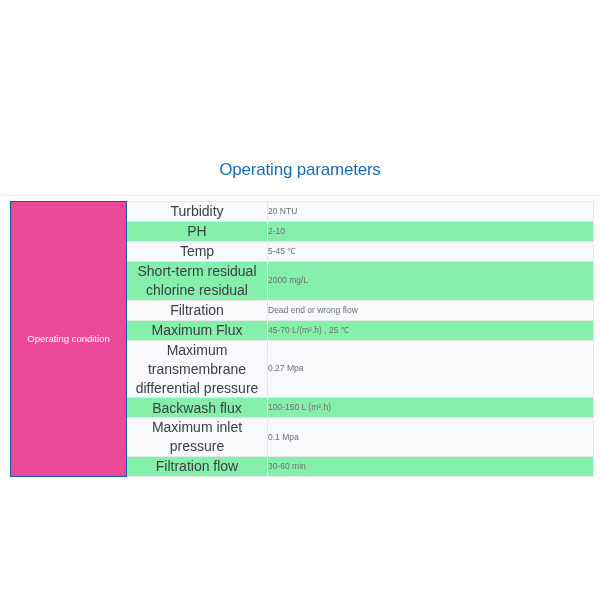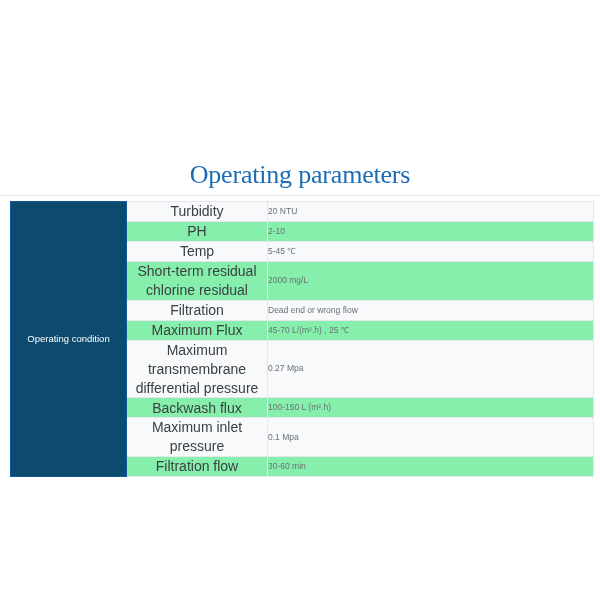--- a/index.html
+++ b/index.html
@@ -26,44 +26,43 @@
     width: 600px;
     height: 1px;
     background: #e6e9ec;
   }
   .title {
     position: absolute;
     left: 0;
     top: 160px;
     width: 600px;
     text-align: center;
-    font-size: 26px;
+    font-size: 17px;
     color: #1b6cb5;
     letter-spacing: -0.2px;
-    font-family: Liberation Serif, serif;
   }
   .table-wrap {
     position: absolute;
     left: 10px;
     top: 201px;
     width: 584px;
   }
   table.params {
     border-collapse: collapse;
     width: 584px;
     table-layout: fixed;
   }
   table.params td {
     border: 1px solid #e4e8ec;
     padding: 0;
     vertical-align: middle;
   }
   .cat-cell {
     width: 115px;
-    background: #0c4a6e;
+    background: #ec4899;
     color: #ffffff;
     text-align: center;
     font-size: 9.5px;
     border: 1px solid #1059a3 !important;
     line-height: 1.4;
   }
   .label-cell {
     width: 140px;
     text-align: center;
     color: #3c4043;

